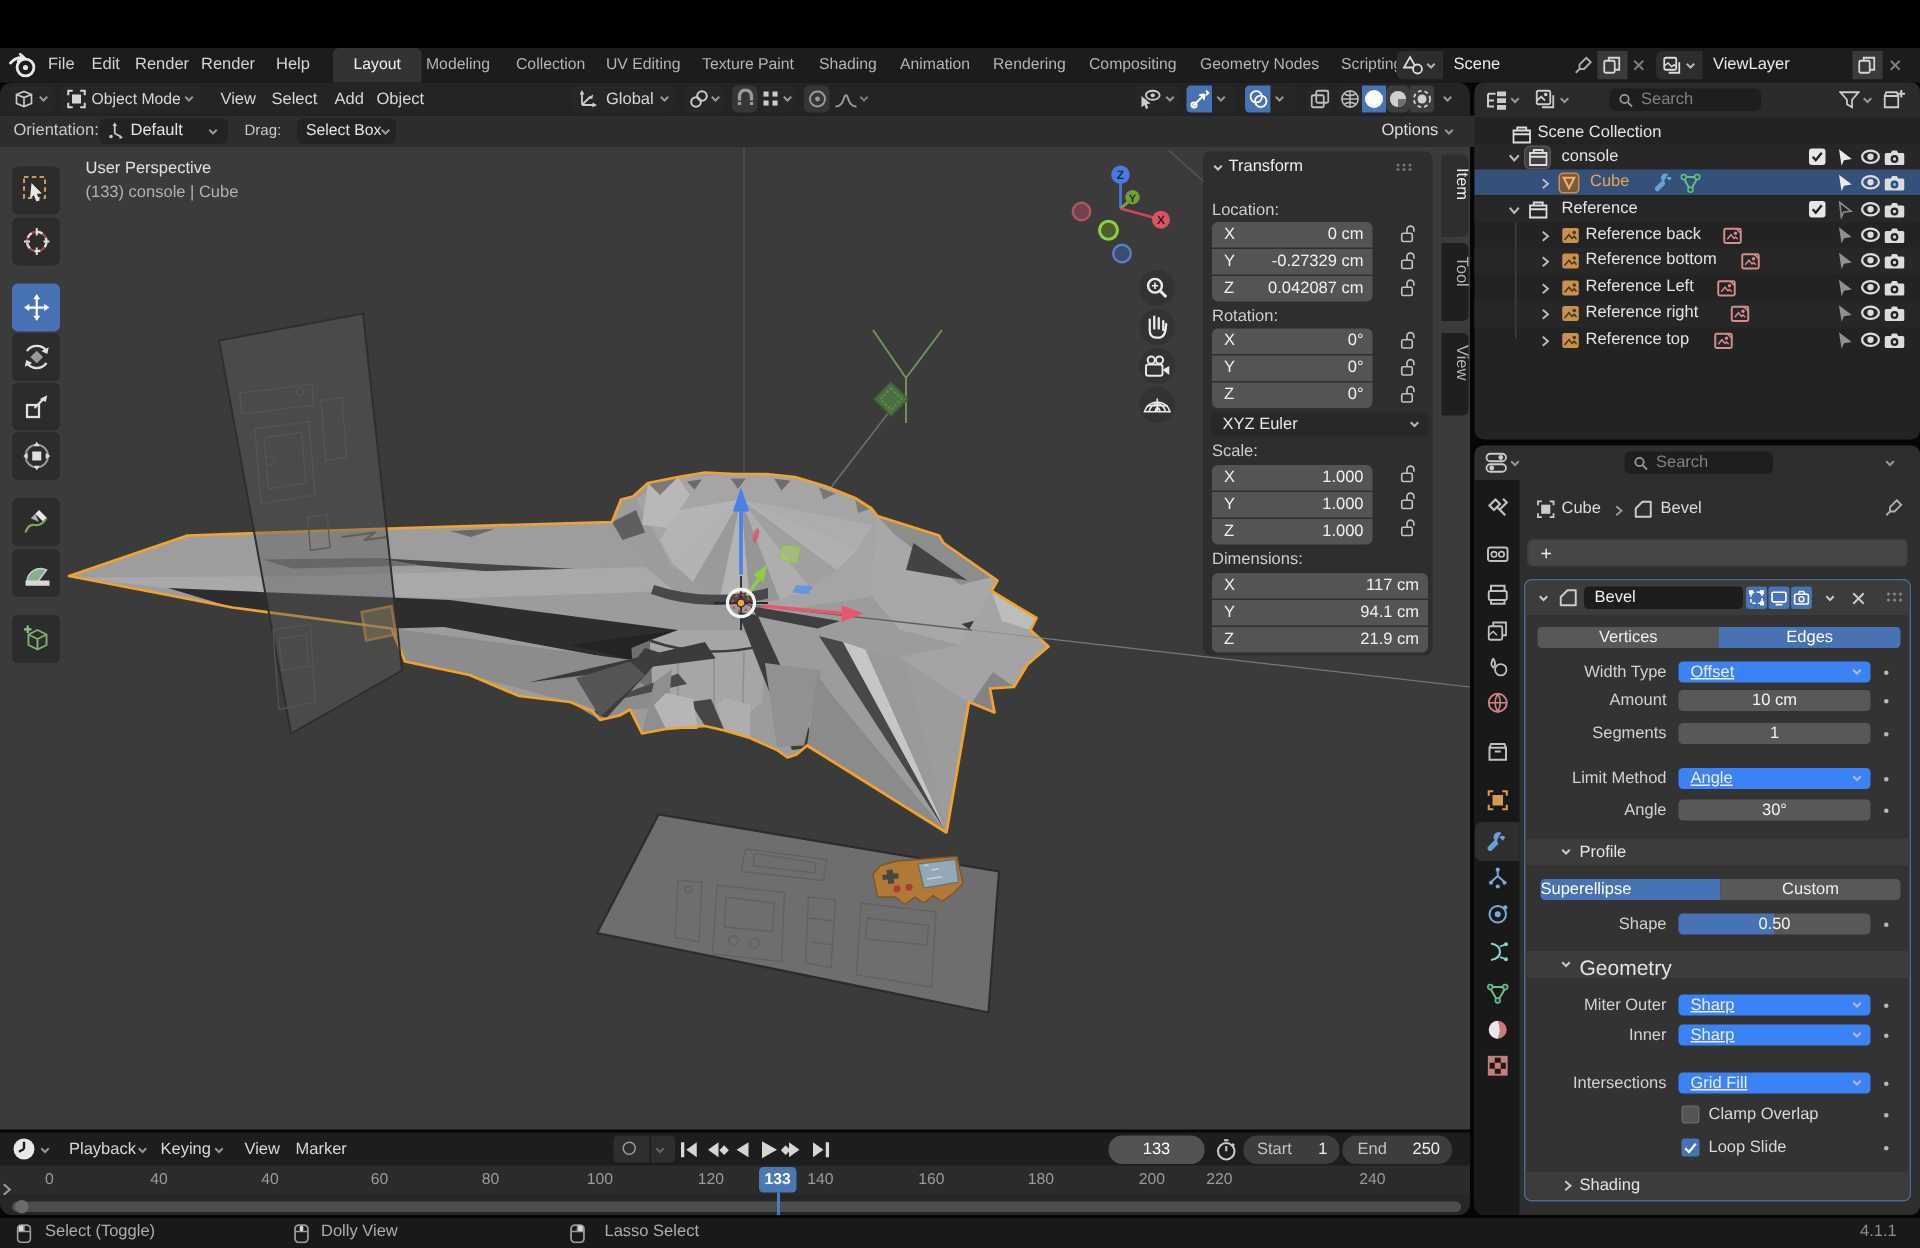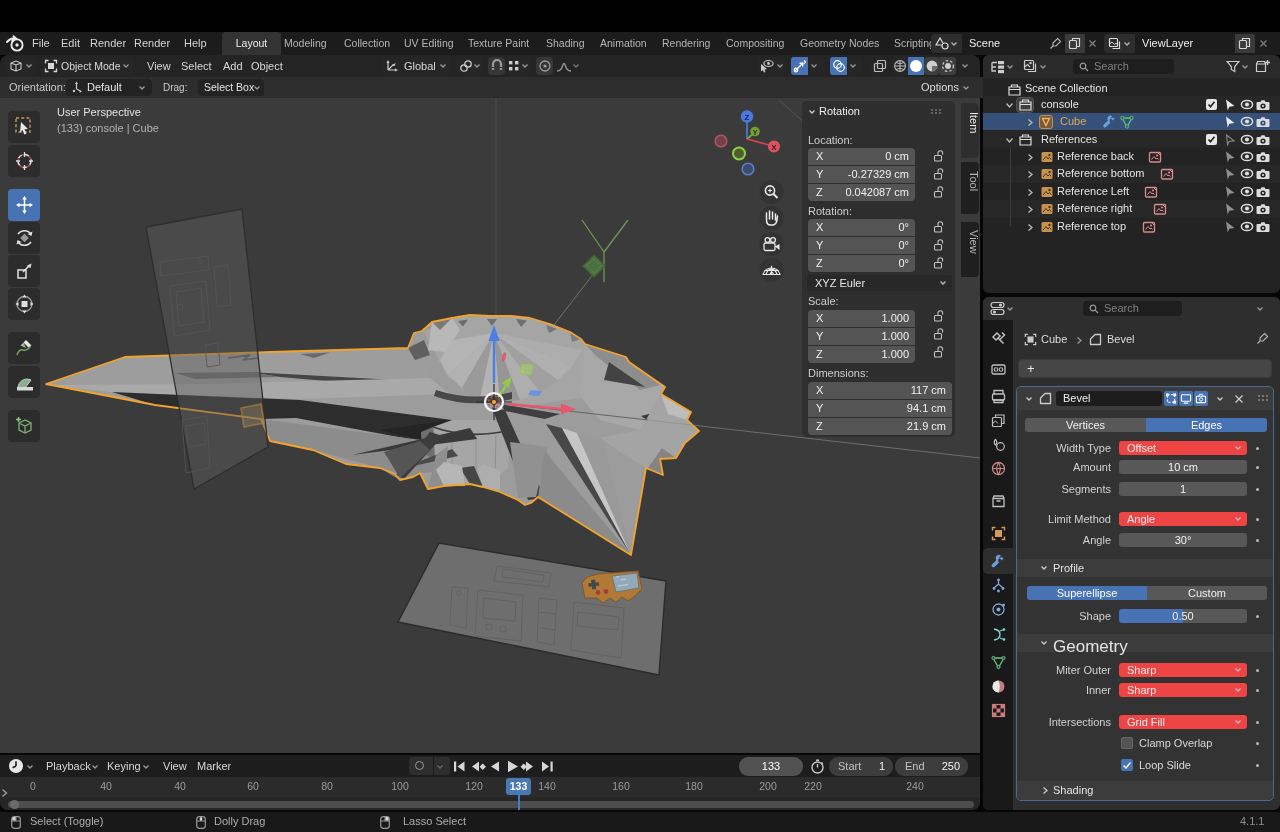--- a/index.html
+++ b/index.html
@@ -47,21 +47,21 @@
 #outliner { left:983px; top:55px; width:297px; height:238px; background:#232323; border-radius:6px; }
 #outhead { left:0; top:0; width:297px; height:23px; background:#2a2a2a; border-radius:6px 6px 0 0; }
 .orow { left:0; width:297px; height:17px; color:#e4e4e4; font-size:11px; line-height:17px; }
 
 
 #props { left:983px; top:297px; width:297px; height:513px; background:#2e2e2e; border-radius:6px; overflow:hidden;}
 #phead { left:0; top:0; width:297px; height:23px; background:#2e2e2e; }
 #ptabs { left:0; top:23px; width:30px; height:490px; background:#191919; }
 .plabel { color:#d2d2d2; font-size:11px; text-align:right; }
 .pfield { background:#585858; color:#f2f2f2; font-size:11px; height:14px; line-height:14px; border-radius:3px; text-align:center;}
-.pdrop { background:#ef4444; color:#ececec; font-size:11px; height:14px; line-height:14px; border-radius:3px; }
+.pdrop { background:#3b82f6; color:#ececec; font-size:11px; height:14px; line-height:14px; border-radius:3px;text-decoration:underline; }
 .srch { background:#1e1e1e; border-radius:4px; color:#808080; font-size:11px; }
 .dot { width:3px; height:3px; border-radius:50%; background:#b8b8b8; }
 </style>
 </head>
 <body>
 <div id="root">
 
   <div class="abs" style="left:0;top:0;width:1280px;height:32px;background:#000;"></div>
   <div id="topbar" class="abs">
     <svg class="abs" style="left:6px;top:3px" width="19" height="17" viewBox="0 0 19 17">
@@ -516,21 +516,21 @@
       <g stroke="#e8e8e8" stroke-width="1.1" fill="none">
         <path d="M53 176.5 A 8.8 8.8 0 0 1 70 176.5 Z"></path>
         <path d="M56 176.5 A 6 9 0 0 1 67 176.5 M60 176.5 A 2.5 9 0 0 1 63.5 176.5 M61.5 167.7 V176.5 M54.5 172.5 H68.5"></path>
       </g>
     </svg>
 
     <div id="npanel" class="abs">
       <svg class="abs" style="left:6px;top:8px" width="8" height="6" viewBox="0 0 8 6">
           <path d="M1.5 1.5 L4 4 L6.5 1.5" stroke="#ccc" stroke-width="1.3" fill="none"></path>
         </svg>
-      <span class="abs" style="left:17px;top:4px;color:#ededed;font-size:11px">Rotation</span>
+      <span class="abs" style="left:17px;top:4px;color:#ededed;font-size:11px">Transform</span>
       <svg class="abs" style="left:128px;top:7px" width="14" height="7" viewBox="0 0 14 7" fill="#777">
         <circle cx="2" cy="2" r="1"></circle>
           <circle cx="6" cy="2" r="1"></circle>
           <circle cx="10" cy="2" r="1"></circle>
         <circle cx="2" cy="5" r="1"></circle>
           <circle cx="6" cy="5" r="1"></circle>
           <circle cx="10" cy="5" r="1"></circle>
       </svg>
       <span class="abs nlabel" style="left:6px;top:33px">Location:</span>
       <div class="abs nfield" style="left:6px;top:47px;width:107px;border-radius:4px 4px 0 0"><span style="padding-left:8px">X</span><span class="abs" style="right:6px">0 cm</span></div>
@@ -654,21 +654,21 @@
       <rect x="0.7" y="0.7" width="8.6" height="11.6" rx="2.6" fill="none" stroke="#9a9a9a" stroke-width="1.2"></rect>
       <path d="M1 5 H9 M5 1 V5" stroke="#9a9a9a" stroke-width="1"></path>
       <path d="M1.4 1.8 Q2.2 1 3 1 L4.6 1 L4.6 4.6 L1.4 4.6 Z" fill="#d8d8d8"></path>
     </svg>
     <span class="abs" style="left:30px;top:3px">Select (Toggle)</span>
     <svg class="abs" style="left:196px;top:4px" width="10" height="13" viewBox="0 0 10 13">
       <rect x="0.7" y="0.7" width="8.6" height="11.6" rx="2.6" fill="none" stroke="#9a9a9a" stroke-width="1.2"></rect>
       <path d="M1 5 H9" stroke="#9a9a9a" stroke-width="1"></path>
       <rect x="3.8" y="1.2" width="2.4" height="3.6" rx="1" fill="#d8d8d8"></rect>
     </svg>
-    <span class="abs" style="left:214px;top:3px">Dolly Drag</span>
+    <span class="abs" style="left:214px;top:3px">Dolly View</span>
     <svg class="abs" style="left:380px;top:4px" width="10" height="13" viewBox="0 0 10 13">
       <rect x="0.7" y="0.7" width="8.6" height="11.6" rx="2.6" fill="none" stroke="#9a9a9a" stroke-width="1.2"></rect>
       <path d="M1 5 H9 M5 1 V5" stroke="#9a9a9a" stroke-width="1"></path>
       <path d="M8.6 1.8 Q7.8 1 7 1 L5.4 1 L5.4 4.6 L8.6 4.6 Z" fill="#d8d8d8"></path>
     </svg>
     <span class="abs" style="left:403px;top:3px">Lasso Select</span>
     <span class="abs" style="left:1240px;top:3px;color:#8e8e8e">4.1.1</span>
   </div>
   <div id="outliner" class="abs">
     <div id="outhead" class="abs">
@@ -746,21 +746,21 @@
       <circle cx="11.5" cy="3" r="1.7" fill="#2e5e46" stroke="#5fc08a" stroke-width="1"></circle>
       <circle cx="7" cy="11.5" r="1.7" fill="#2e5e46" stroke="#5fc08a" stroke-width="1"></circle>
     </svg>
 
     <svg class="abs" style="left:22px;top:82px" width="9" height="7" viewBox="0 0 9 7">
         <path d="M1.5 1.5 L4.5 5 L7.5 1.5" stroke="#bbb" stroke-width="1.3" fill="none"></path>
       </svg>
     <svg class="abs" style="left:36px;top:79px" width="13" height="12" viewBox="0 0 13 12">
         <path d="M1 3 H12 V11 H1 Z M3.5 3 V1 H9.5 V3 M1 5.5 H12" fill="none" stroke="#ddd" stroke-width="1.2"></path>
       </svg>
-    <span class="abs orow" style="left:58px;top:76px;width:auto">References</span>
+    <span class="abs orow" style="left:58px;top:76px;width:auto">Reference</span>
 
     <svg class="abs" style="left:44px;top:98px" width="7" height="9" viewBox="0 0 7 9">
         <use href="#i-arr"></use>
       </svg>
     <svg class="abs" style="left:57px;top:95px" width="14" height="14" viewBox="0 0 14 14">
         <use href="#i-imgo"></use>
       </svg>
     <span class="abs orow" style="left:74px;top:93px;width:auto">Reference back</span>
     <svg class="abs" style="left:165px;top:95px" width="14" height="14" viewBox="0 0 14 14">
         <use href="#i-imgp"></use>
@@ -1116,31 +1116,31 @@
       <div class="abs dot" style="left:239px;top:131px"></div>
       <span class="abs plabel" style="left:0;top:147px;width:94px">Angle</span>
       <div class="abs pfield" style="left:102px;top:146px;width:128px">30°</div>
       <div class="abs dot" style="left:239px;top:152px"></div>
 
       <div class="abs" style="left:0;top:172px;width:256px;height:18px;background:#3c3c3c"></div>
       <svg class="abs" style="left:23px;top:178px" width="8" height="6" viewBox="0 0 8 6">
           <path d="M1.5 1.5 L4 4 L6.5 1.5" stroke="#ccc" stroke-width="1.3" fill="none"></path>
         </svg>
       <span class="abs" style="left:36px;top:175px;color:#e4e4e4;font-size:11px">Profile</span>
-      <div class="abs" style="left:10px;top:199px;width:120px;height:14px;background:#4772b3;border-radius:3px 0 0 3px;color:#fff;font-size:11px;line-height:14px;text-align:center">Superellipse</div>
+      <div class="abs" style="left:10px;top:199px;width:120px;height:14px;background:#4772b3;border-radius:3px 0 0 3px;color:#fff;font-size:11px;line-height:14px;">Superellipse</div>
       <div class="abs" style="left:130px;top:199px;width:120px;height:14px;background:#585858;border-radius:0 3px 3px 0;color:#f0f0f0;font-size:11px;line-height:14px;text-align:center">Custom</div>
       <span class="abs plabel" style="left:0;top:223px;width:94px">Shape</span>
       <div class="abs pfield" style="left:102px;top:222px;width:128px;background:linear-gradient(to right,#4772b3 50%,#585858 50%)">0.50</div>
       <div class="abs dot" style="left:239px;top:228px"></div>
 
       <div class="abs" style="left:0;top:247px;width:256px;height:18px;background:#3c3c3c"></div>
       <svg class="abs" style="left:23px;top:253px" width="8" height="6" viewBox="0 0 8 6">
           <path d="M1.5 1.5 L4 4 L6.5 1.5" stroke="#ccc" stroke-width="1.3" fill="none"></path>
         </svg>
-      <span class="abs" style="left:36px;top:250px;color:#e4e4e4;font-size:17px">Geometry</span>
+      <span class="abs" style="left:36px;top:250px;color:#e4e4e4;font-size:14px">Geometry</span>
       <span class="abs plabel" style="left:0;top:277px;width:94px">Miter Outer</span>
       <div class="abs pdrop" style="left:102px;top:276px;width:128px"><span style="padding-left:8px">Sharp</span>
         <svg class="abs" style="right:5px;top:4px" width="8" height="6" viewBox="0 0 8 6">
             <path d="M1.5 1.5 L4 4 L6.5 1.5" stroke="#bbb" stroke-width="1.3" fill="none"></path>
           </svg></div>
       <div class="abs dot" style="left:239px;top:282px"></div>
       <span class="abs plabel" style="left:0;top:297px;width:94px">Inner</span>
       <div class="abs pdrop" style="left:102px;top:296px;width:128px"><span style="padding-left:8px">Sharp</span>
         <svg class="abs" style="right:5px;top:4px" width="8" height="6" viewBox="0 0 8 6">
             <path d="M1.5 1.5 L4 4 L6.5 1.5" stroke="#bbb" stroke-width="1.3" fill="none"></path>

